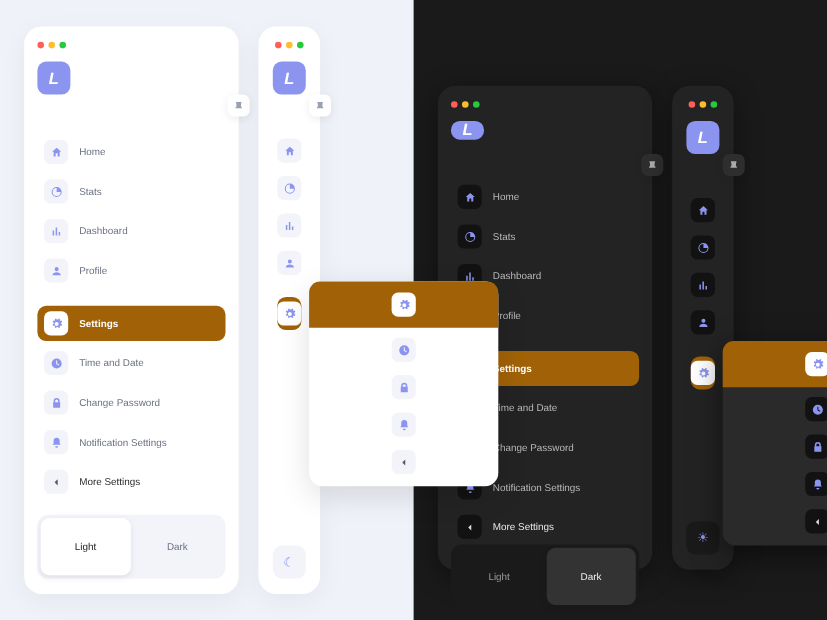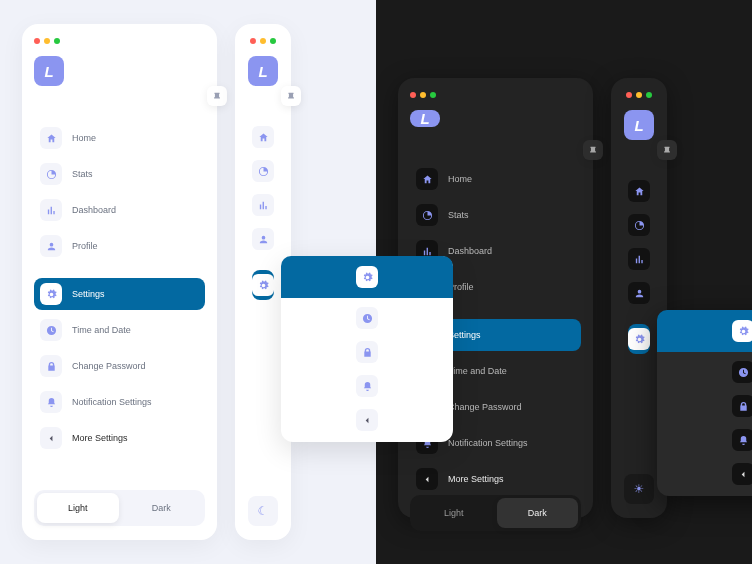--- a/index.html
+++ b/index.html
@@ -22,36 +22,36 @@
 .dark .pin{background:#2e2e2e;color:#aaa}
 .wide .pin{top:62px;right:-10px}
 .slim .pin{top:62px;right:-10px}
 .menu{display:flex;flex-direction:column;gap:4px;margin-top:28px}
 .item{display:flex;align-items:center;gap:10px;padding:5px 6px;border-radius:8px;cursor:pointer;font-size:9px;color:#6b7280;position:relative}
 .dark .item{color:#b8b8b8}
 .ico{width:22px;height:22px;border-radius:6px;background:#f3f4fa;display:flex;align-items:center;justify-content:center;flex-shrink:0}
 .dark .ico{background:#121212}
 .ico svg{width:11px;height:11px}
 .ico svg *{fill:#8b95f0}
-.item.active{background:#0369a1;color:#fff;font-weight:400}
+.item.active{background:#a16207;color:#fff;font-weight:700}
 .item.active .ico{background:#fff}
 .dark .item.active .ico{background:#fff}
 .item.bold{font-weight:400;color:#2b2b2b}
 .dark .item.bold{color:#e8e8e8}
 .item.bold .ico svg *{fill:#556}
 .dark .item.bold .ico svg *{fill:#ddd}
 .slim .item{justify-content:center;padding:4px 0}
 .flyout{position:absolute;left:46px;top:232px;width:172px;background:#fff;border-radius:12px;box-shadow:0 8px 28px rgba(0,0,0,.12);padding:6px;display:flex;flex-direction:column;gap:2px;z-index:5}
 .dark .flyout{background:#2a2a2a;box-shadow:0 8px 28px rgba(0,0,0,.5);top:232px}
 .flyout .item{padding:5px 6px}
 .flyout .item.active{margin:-6px -6px 2px -6px;border-radius:10px 10px 0 0;padding:10px 12px}
 .spacer{flex:1}
 .toggle{display:flex;background:#f3f4fa;border-radius:10px;padding:3px;gap:2px}
 .dark .toggle{background:#1a1a1a}
-.tbtn{flex:1;text-align:center;font-size:9px;padding:10px 4px;border-radius:8px;cursor:pointer;color:#6b7280}
+.tbtn{flex:1;text-align:center;font-size:9px;padding:21px 4px;border-radius:8px;cursor:pointer;color:#6b7280}
 .tbtn.on{background:#fff;color:#222;box-shadow:0 2px 6px rgba(0,0,0,.08)}
 .dark .tbtn{color:#999}
 .dark .tbtn.on{background:#333;color:#eee}
 .iconbtn{width:30px;height:30px;border-radius:8px;background:#f3f4fa;display:flex;align-items:center;justify-content:center;cursor:pointer;font-size:12px;color:#8b95f0}
 .dark .iconbtn{background:#1a1a1a}
 </style>
 </head>
 <body>
 
 <svg width="0" height="0" style="position:absolute">

